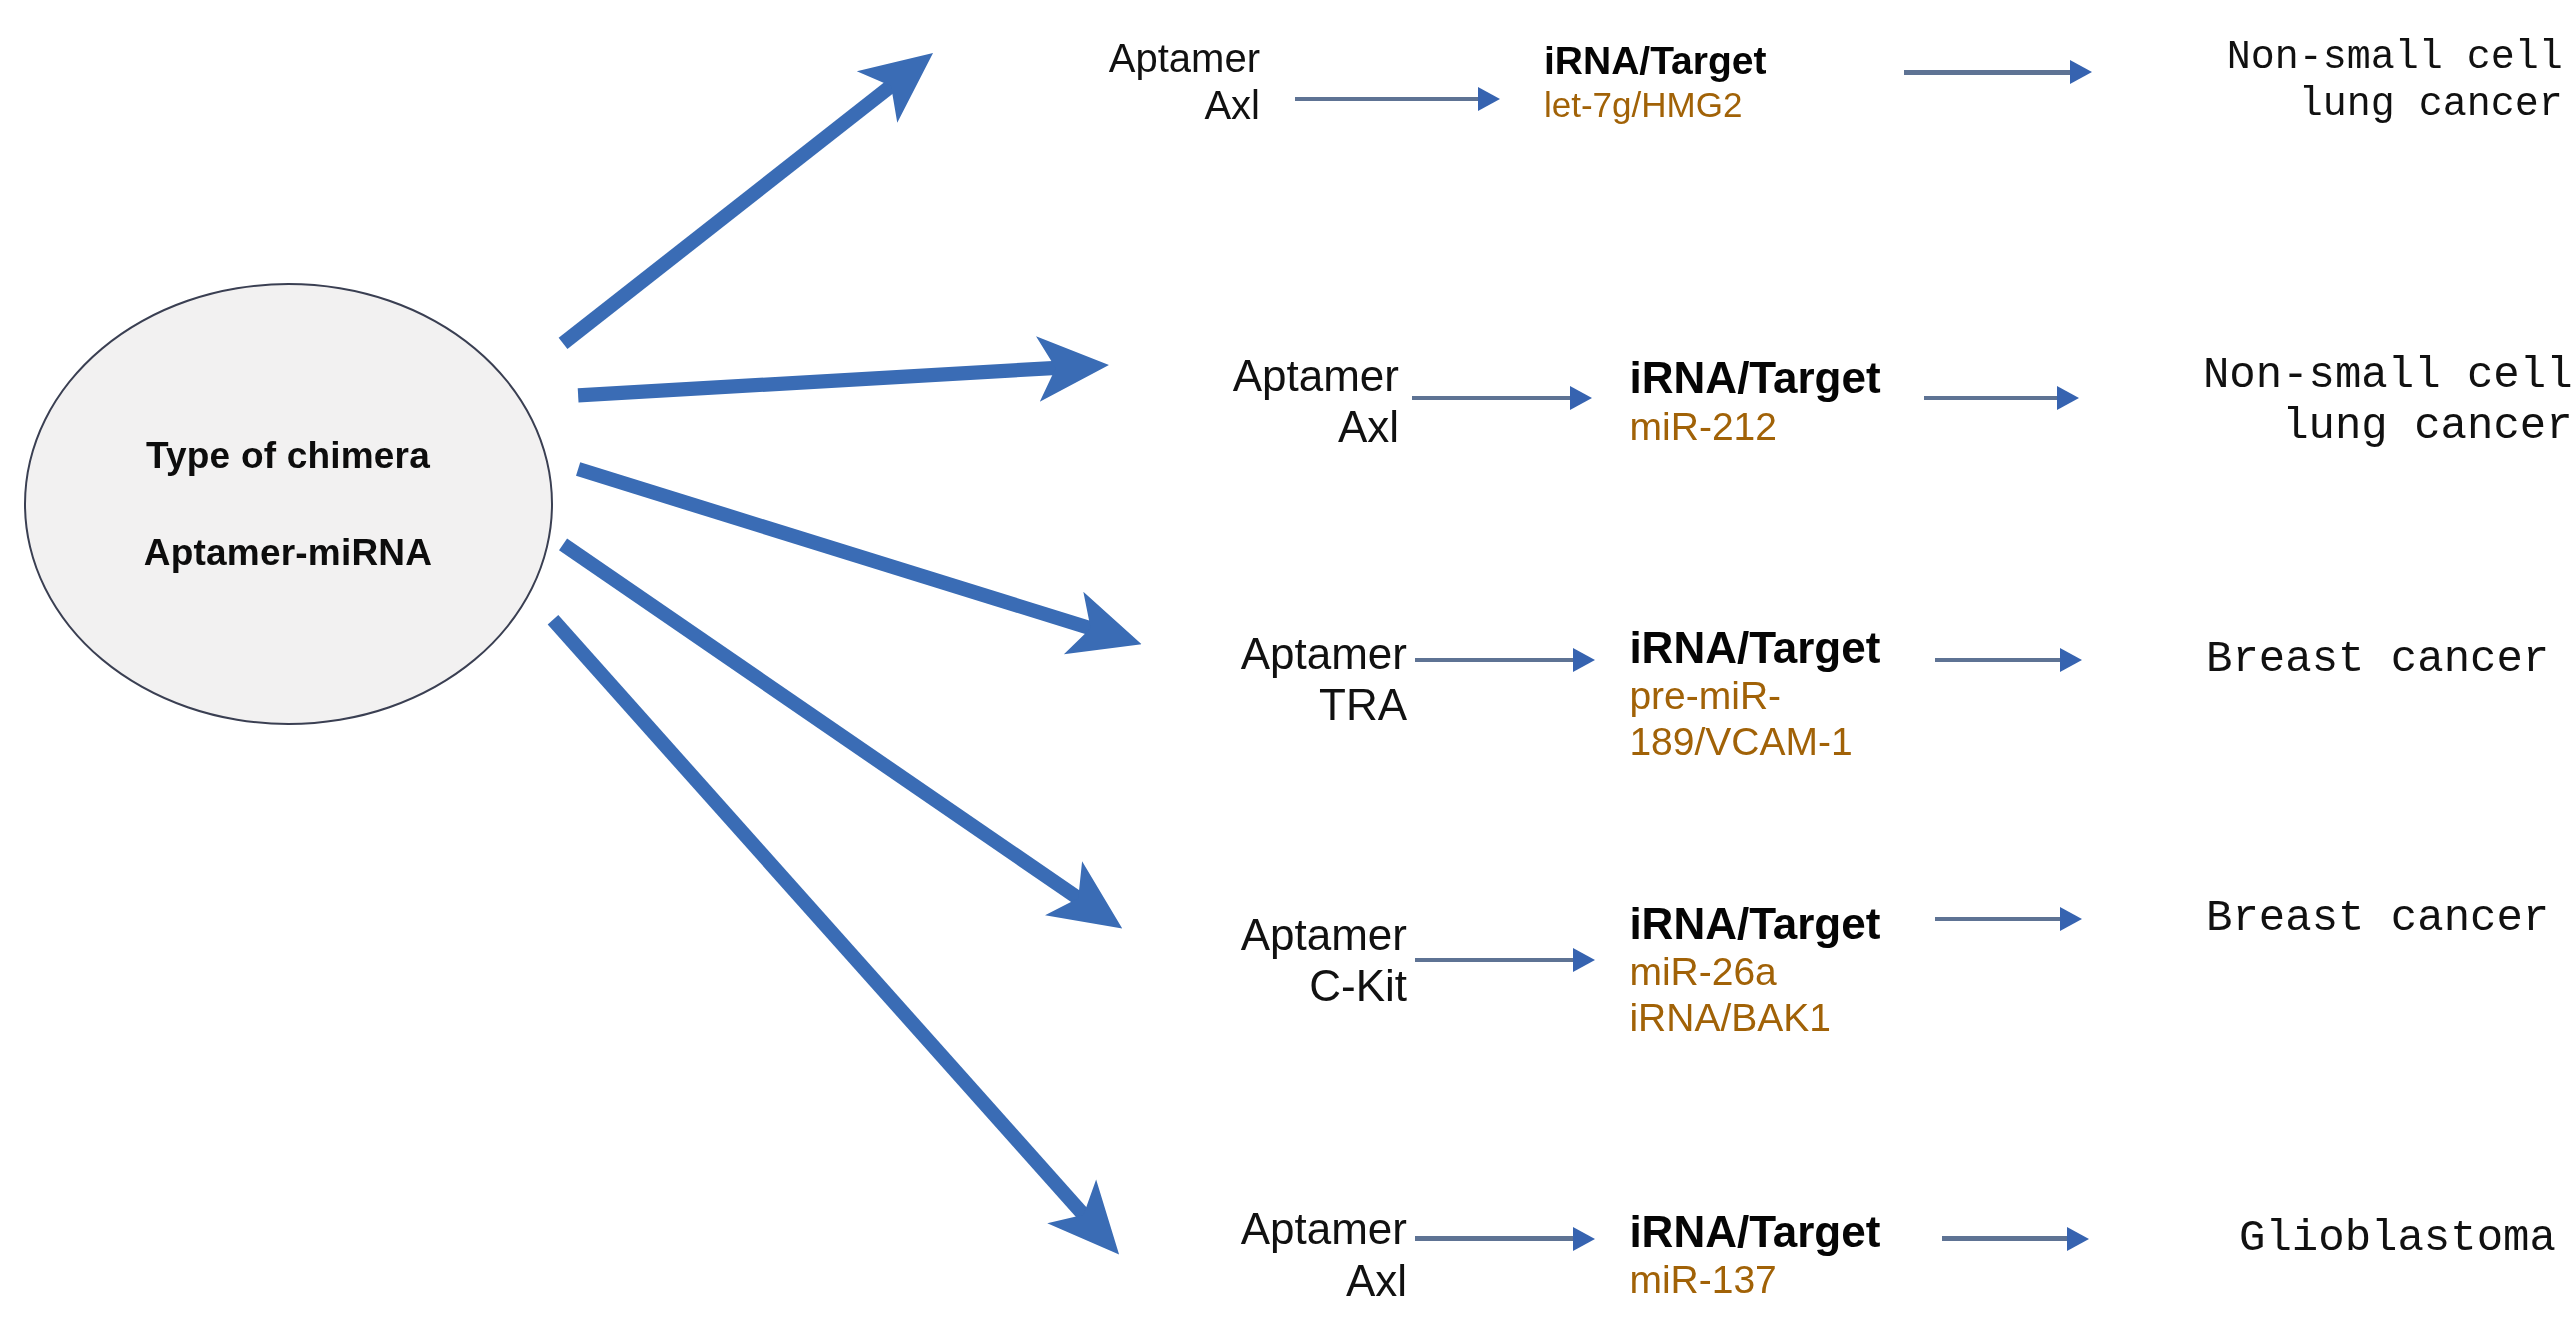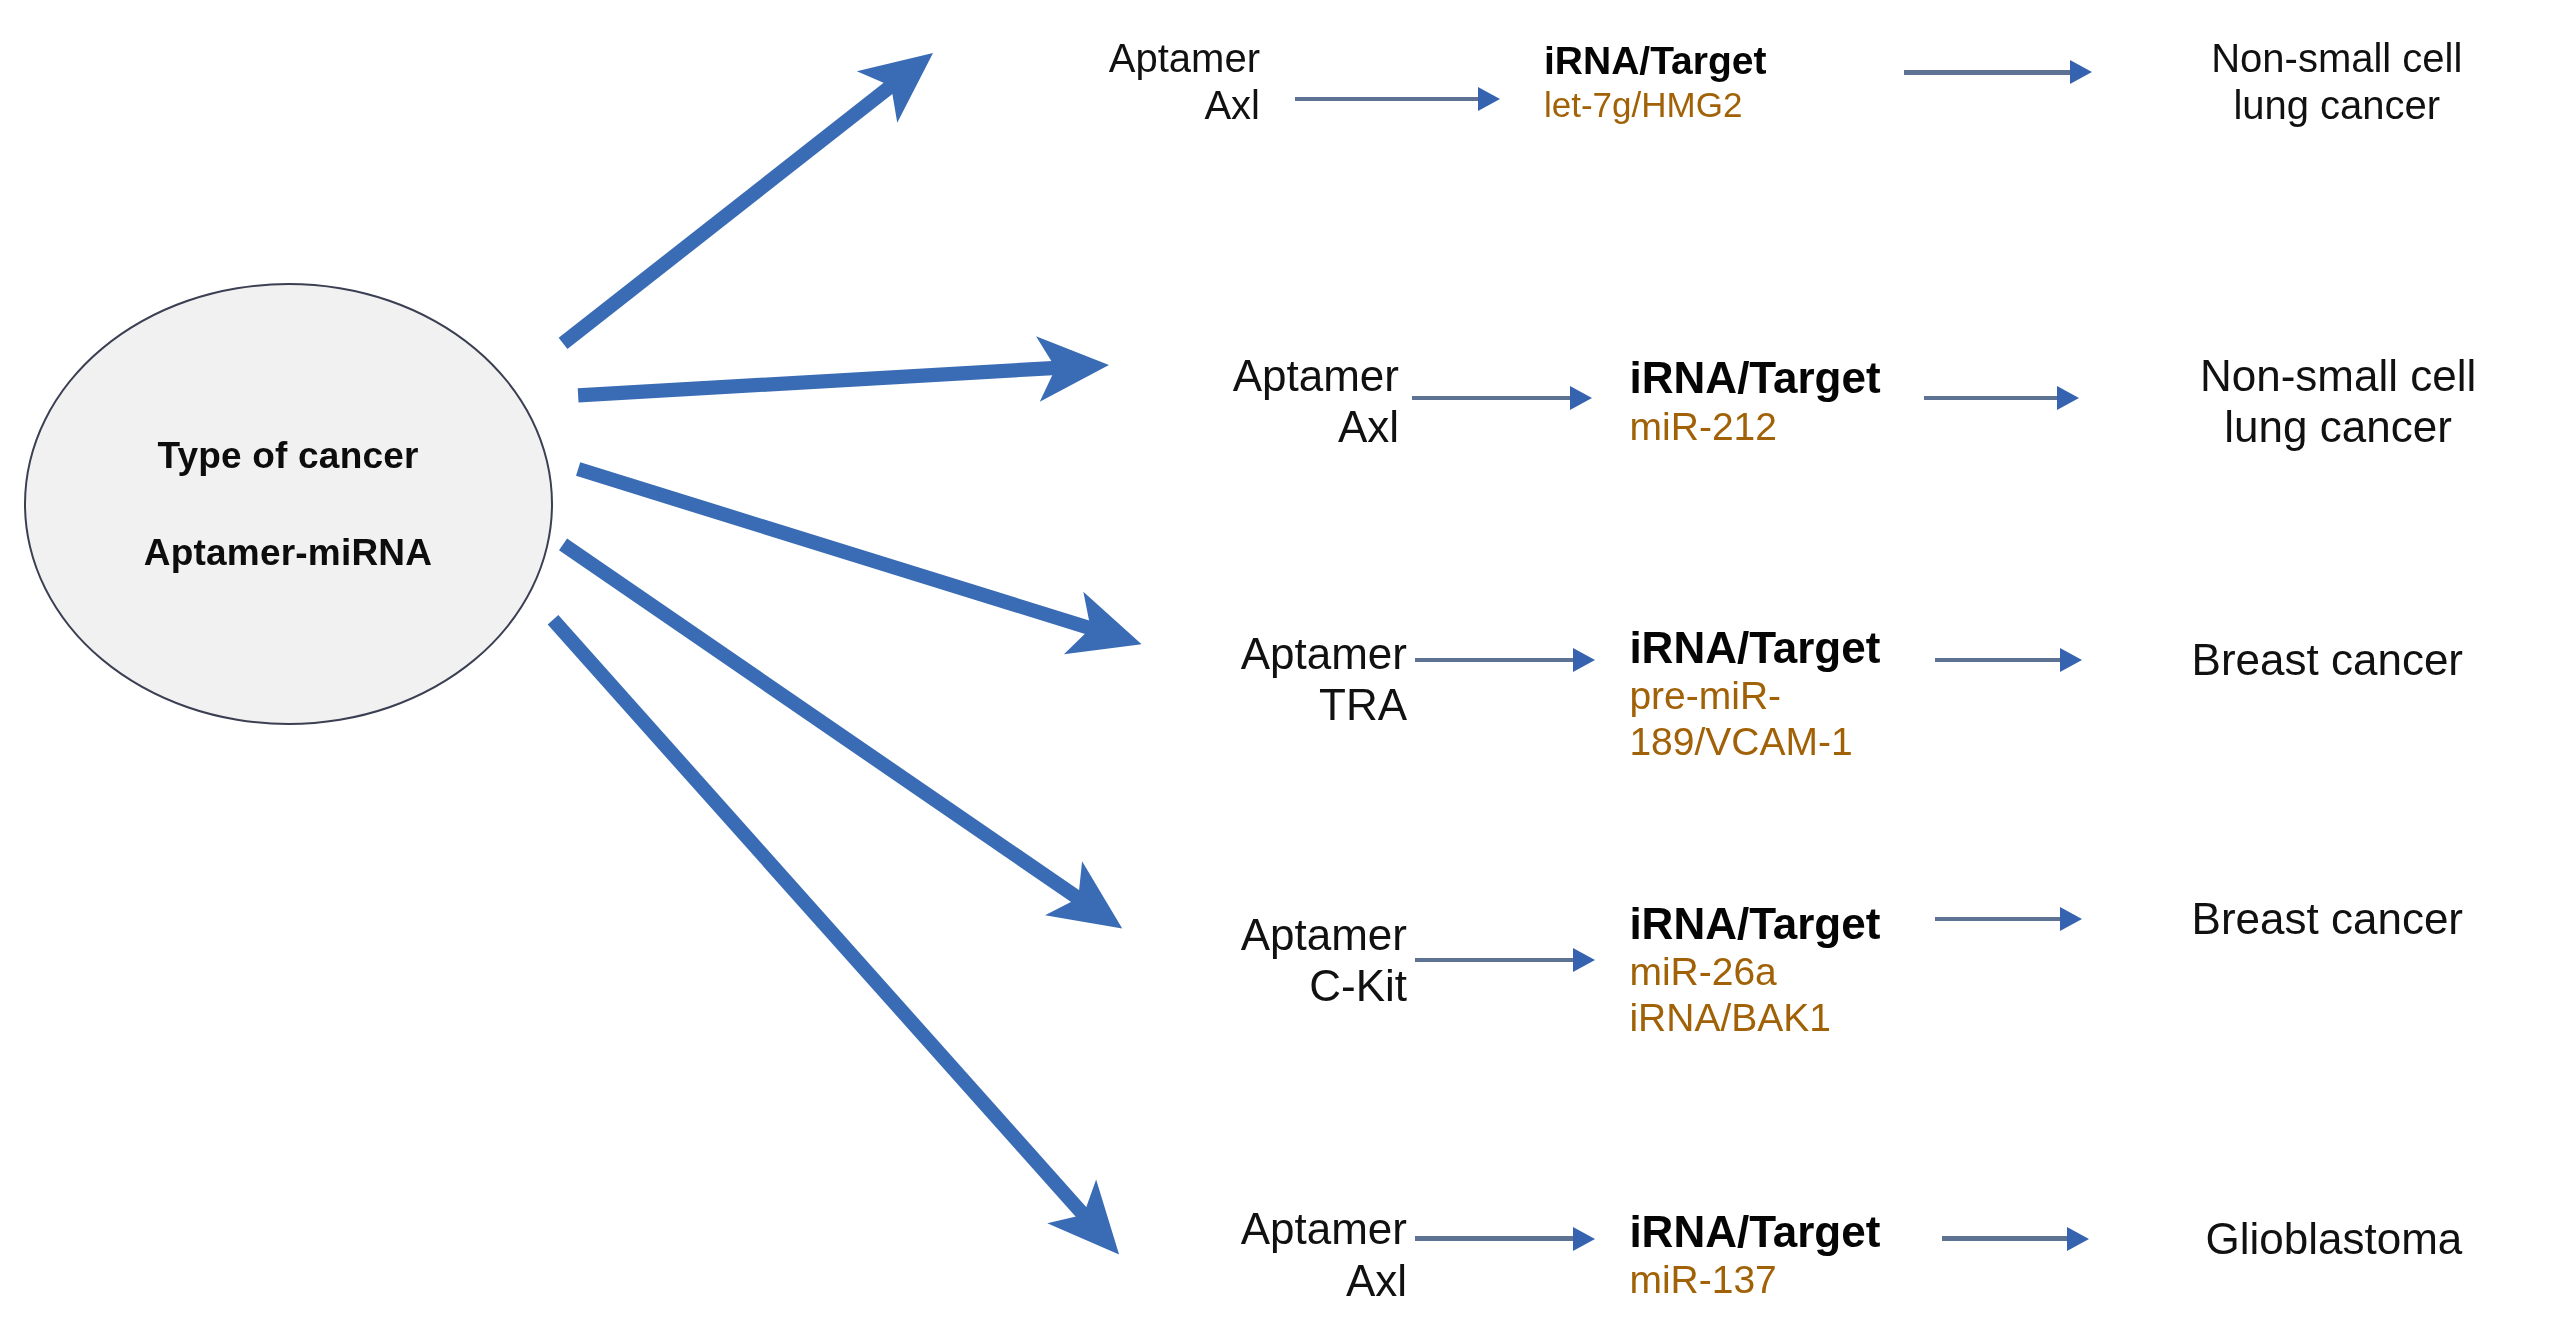--- a/index.html
+++ b/index.html
@@ -66,21 +66,21 @@
     display: flex;
     align-items: center;
   }
   .cell {
     display: flex;
     flex-direction: column;
     justify-content: center;
   }
   .cell-src { align-items: flex-end; text-align: center; }
   .cell-mid { align-items: flex-start; text-align: left; }
-  .cell-dst { align-items: center; text-align: left; }
+  .cell-dst { align-items: flex-end; text-align: left; font-family: Liberation Mono, monospace; }
 
   .t-reg {
     font-size: 44px;
     line-height: 1.16;
     color: #111111;
     white-space: nowrap;
   }
   .t-bold {
     font-size: 44px;
     line-height: 1.16;
@@ -123,21 +123,21 @@
   }
 </style>
 </head>
 <body>
 
 <div id="stage">
 
   <div id="hub">
     <div id="hub-text">
 
-      <div class="hub-line">Type of cancer</div>
+      <div class="hub-line">Type of chimera</div>
       <div class="hub-line">Aptamer-miRNA</div>
     </div>
   </div>
 
   <svg id="fan" viewBox="0 0 3075 1595">
     <defs>
       <marker id="fanhead" markerWidth="5" markerHeight="5" refX="3.6" refY="2.5" orient="auto" markerUnits="strokeWidth">
         <path d="M0,0.2 L5,2.5 L0,4.8 L1.25,2.5 Z" fill="#3a6cb5"></path>
       </marker>
     </defs>

